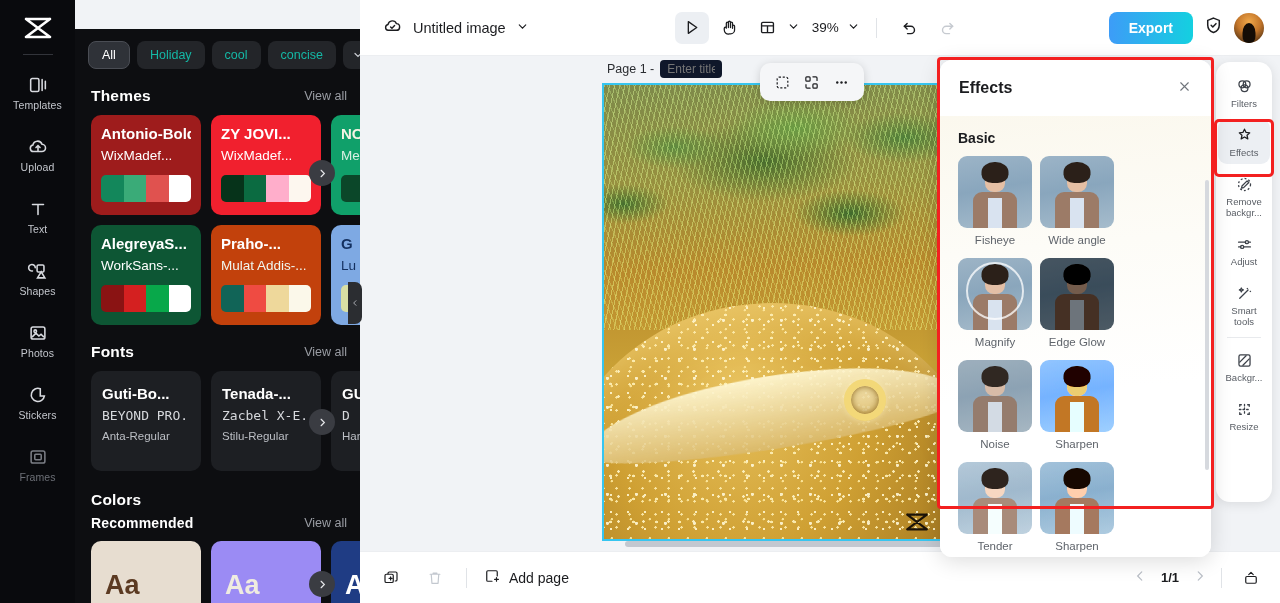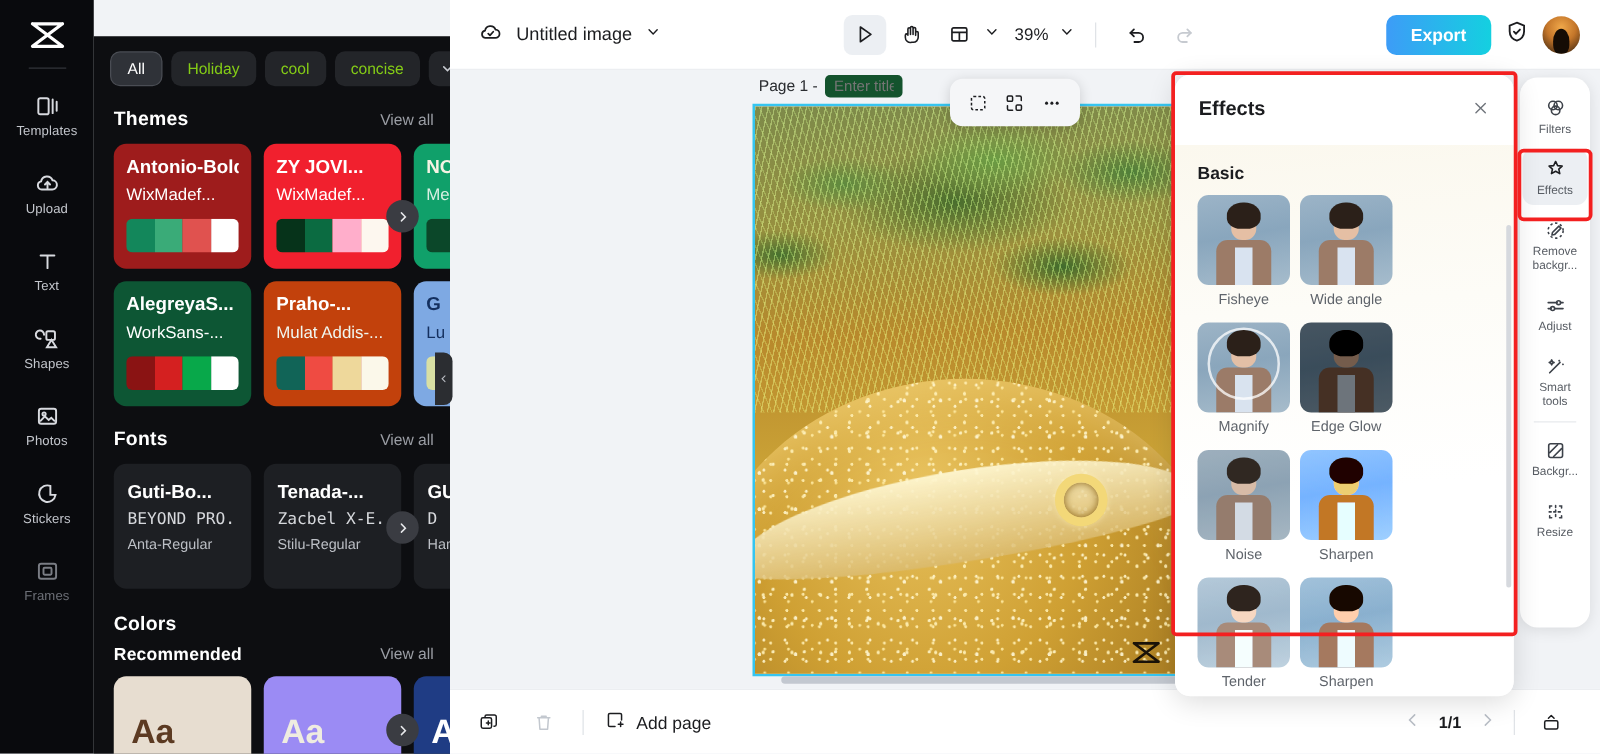--- a/index.html
+++ b/index.html
@@ -30,21 +30,21 @@
   .rail-item svg { display:block; }
 
   
   .panel {
     position: absolute; left: 75px; top: 0; width: 285px; height: 603px;
     background: #0d0e11; overflow: hidden; z-index: 25; margin-top: 29px;
   }
   .chips { display:flex; gap: 7px; padding: 12px 0 10px 13px; align-items:center; }
   .chip {
     height: 28px; padding: 0 13px; border-radius: 8px; background: #232529;
-    color: #84cc16; font-size: 12.5px; display:flex; align-items:center;
+    color: #14b8a6; font-size: 12.5px; display:flex; align-items:center;
     white-space: nowrap; cursor:pointer;
   }
   .chip.active { background: #2f3238; color: #fff; border: 1px solid #4a4d54; }
   .chip.caret { padding: 0 9px; }
   .sec-head {
     display:flex; align-items:center; justify-content:space-between;
     padding: 8px 13px 10px 16px;
   }
   .sec-title { font-size: 15.5px; font-weight: bold; color:#fff; letter-spacing:.2px;}
   .sec-viewall { font-size: 12.5px; color:#9a9da4; cursor:pointer; }
@@ -114,21 +114,21 @@
   
   .canvas-area {
     position:absolute; left:360px; top:56px; width:920px; height:495px;
     background:#f1f3f6; overflow:hidden;
   }
   .page-label {
     position:absolute; left:247px; top:4px; display:flex; align-items:center; gap:6px;
     font-size:12.5px; color:#2b2d31;
   }
   .page-title-input {
-    background:#14532d; border:none; border-radius:4px; height:18px; padding: 0 7px;
+    background:#0f172a; border:none; border-radius:4px; height:18px; padding: 0 7px;
     font-size:12px; color:#9aa0a8; font-family:"Liberation Sans", sans-serif; width: 62px;
   }
   .artboard {
     position:absolute; left:242px; top:27px; width:340px; height:458px;
     border: 2px solid #36c5f0; overflow: hidden;
   }
   .photo { position:absolute; inset:0; overflow:hidden;
     background: linear-gradient(178deg,#7d8a4a 0%, #98903f 22%, #b8892c 40%, #caa236 62%, #c9a13a 100%);
   }
   .pine {
@@ -270,21 +270,21 @@
   .tool-sep { width:34px; height:1px; background:#e8eaed; margin: 5px auto 6px; }
 
   
   .bottombar {
     position:absolute; left:360px; bottom:0; width:920px; height:52px; background:#fff;
     display:flex; align-items:center; z-index: 28; border-top:1px solid #eceef1;
   }
   .bb-btn { width:30px; height:30px; display:flex; align-items:center; justify-content:center; cursor:pointer; }
   .bb-left { display:flex; align-items:center; gap:14px; padding-left: 16px; }
   .bb-add { display:flex; align-items:center; gap:8px; font-size:14px; color:#1b1c1f; cursor:pointer; }
-  .bb-right { margin-left:auto; display:flex; align-items:center; gap:14px; padding-right: 24px; }
+  .bb-right { margin-left:auto; display:flex; align-items:center; gap:14px; padding-right: 14px; }
   .pg-num { font-size:13px; color:#1b1c1f; font-weight:bold; }
   .pg-arrow { color:#b9bec6; font-size:15px; cursor:pointer; }
 </style>
 </head>
 <body>
 
 <div class="app">
 
   <div class="rail">
     <div class="rail-logo">

